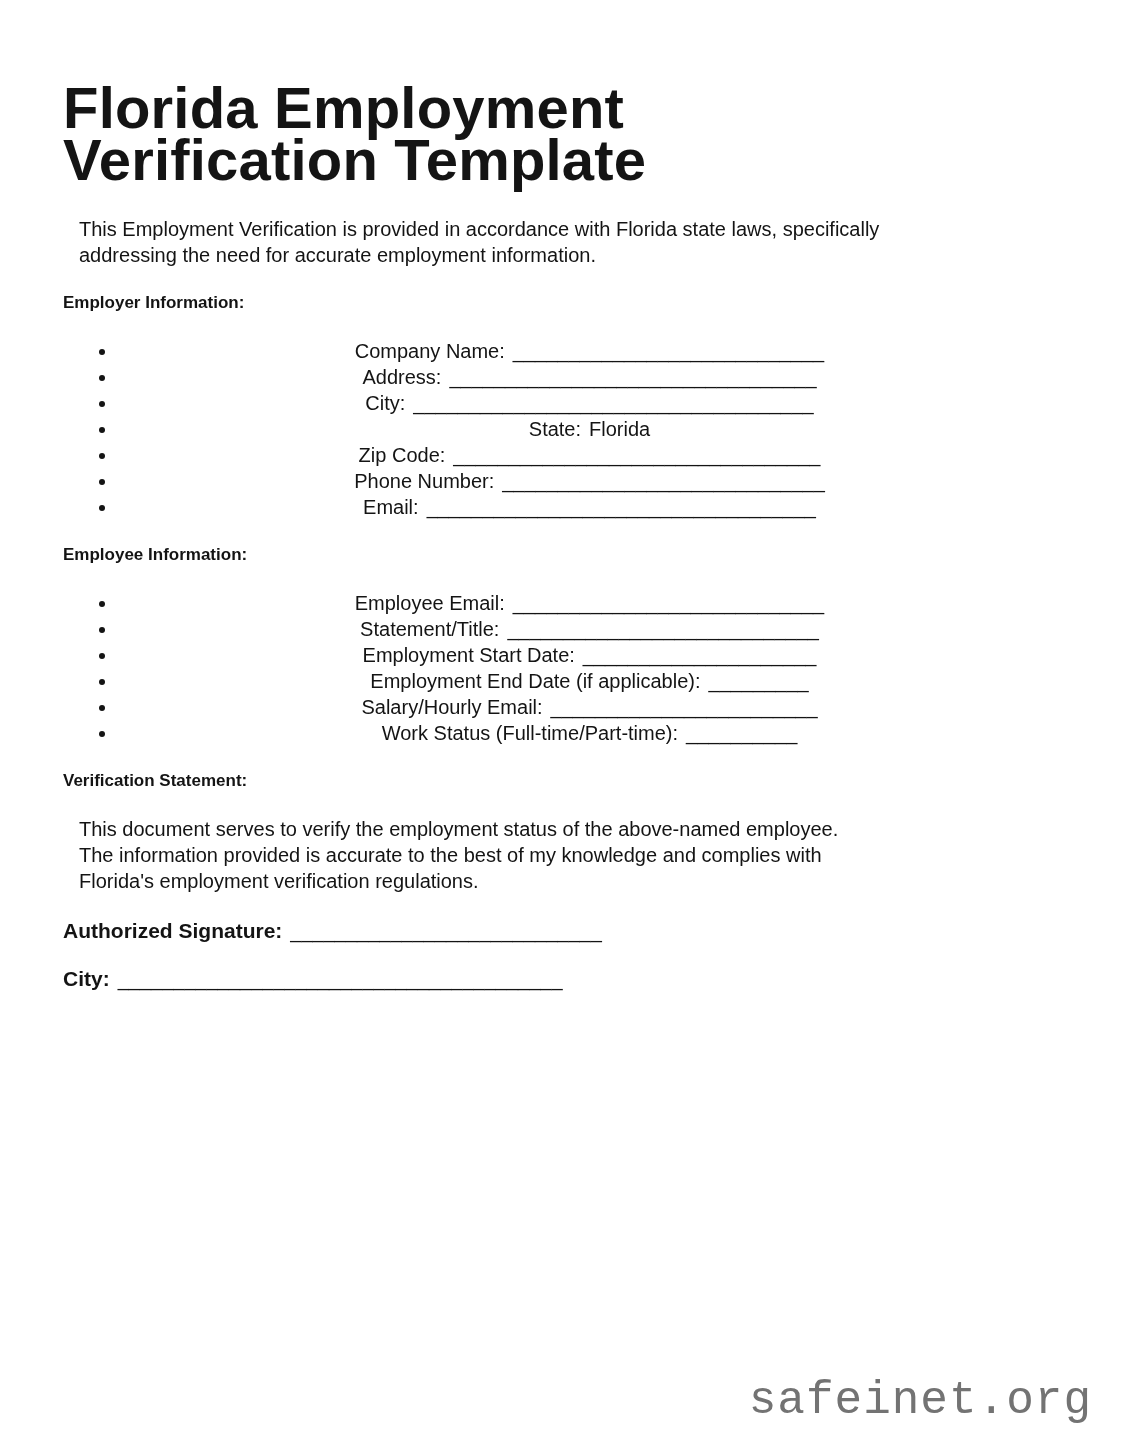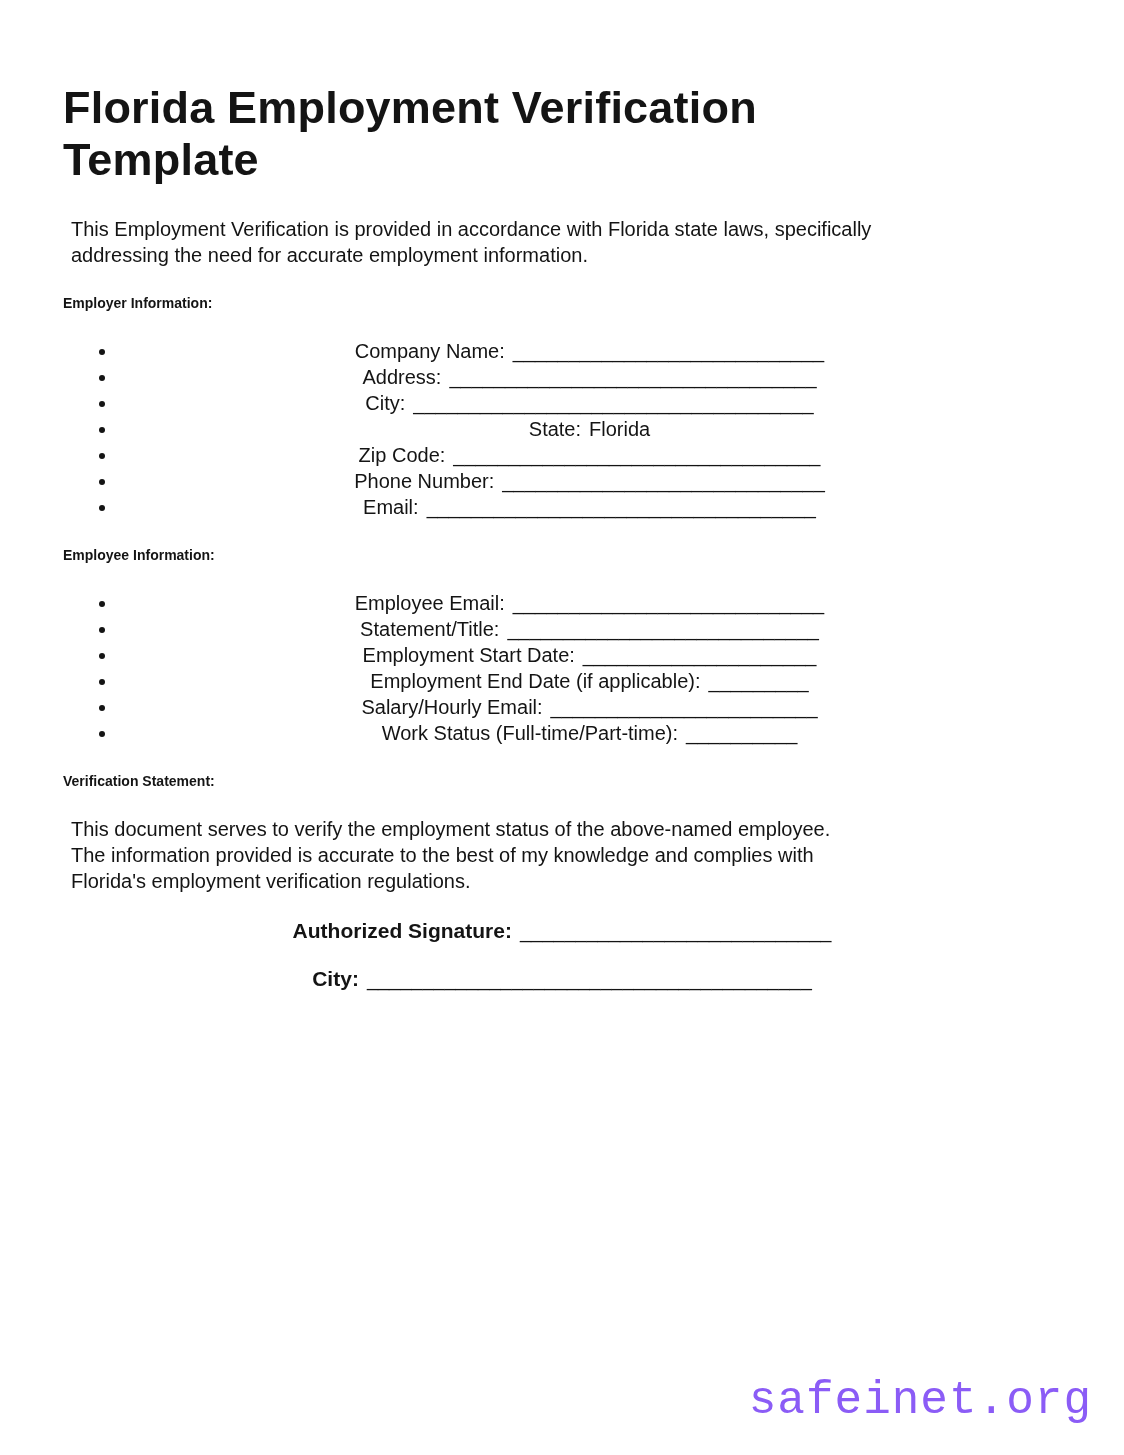--- a/index.html
+++ b/index.html
@@ -12,74 +12,73 @@
     height: 1455px;
     position: relative;
     font-family: "Liberation Sans", sans-serif;
     color: #141414;
     overflow: hidden;
   }
   .page {
     padding: 82px 63px 0 63px;
   }
   h1.doc-title {
-    font-size: 45px;
+    font-size: 58px;
     line-height: 52px;
     font-weight: bold;
     margin: 0 0 30px 0;
     max-width: 820px;
     letter-spacing: 0.2px;
   }
   p {
     font-size: 20px;
     line-height: 26px;
-    margin: 0 0 22px 8px;
+    margin: 0 0 22px 16px;
   }
   p.intro {
     max-width: 900px;
   }
   p.statement {
     max-width: 790px;
     margin-bottom: 24px;
   }
   h3.section-heading {
-    font-size: 14px;
+    font-size: 17px;
     line-height: 26px;
     font-weight: bold;
     margin: 0 0 22px 0;
   }
   ul.field-list {
     margin: 0 0 22px 0;
     padding: 0 0 0 55px;
     list-style: disc;
   }
   ul.field-list li {
     font-size: 20px;
     line-height: 26px;
     text-align: center;
   }
   .blank, .val {
     margin-left: 8px;
     white-space: nowrap;
   }
   p.sig-line {
     margin: 0 0 22px 0;
-    text-align: center;
   }
   p.sig-line strong {
     font-size: 21px;
     font-weight: bold;
   }
   .watermark {
     position: absolute;
     right: 32px;
     bottom: 28px;
     font-family: "Liberation Mono", monospace;
     font-size: 46px;
-    color: #8b5cf6;
+    color: #737373;
     letter-spacing: 1px;
   }
 </style>
 </head>
 <body>
 
 <div class="page">
 
   <h1 class="doc-title">Florida Employment Verification Template</h1>
 

